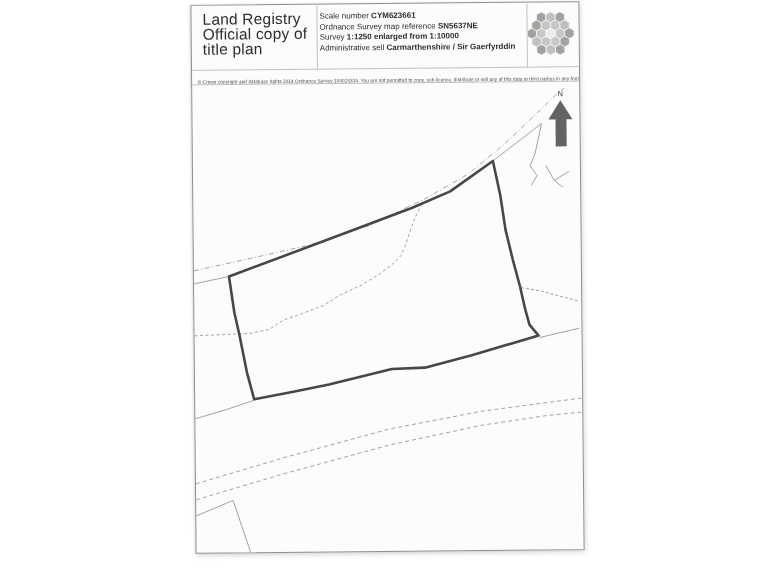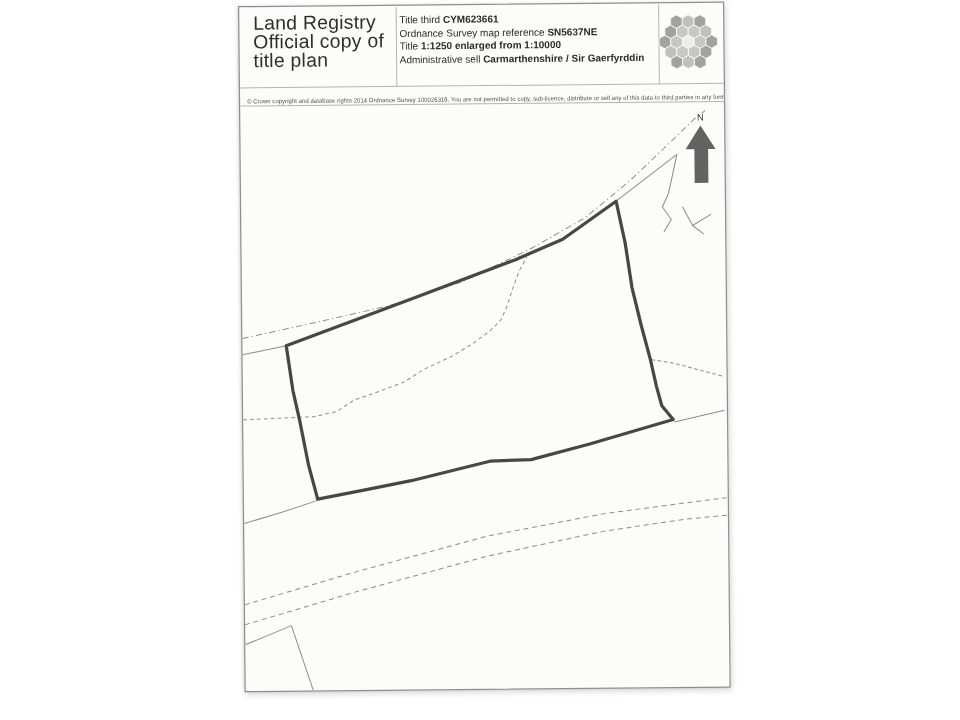--- a/index.html
+++ b/index.html
@@ -91,23 +91,23 @@
       </g>
   </svg>
 
   <div class="doc-title">
     <div>Land Registry</div>
     <div>Official copy of</div>
     <div>title plan</div>
   </div>
 
   <div class="fields">
-    <div><span class="lbl">Title third</span> <span class="val">CYM623661</span></div>
+    <div><span class="lbl">Scale number</span> <span class="val">CYM623661</span></div>
     <div><span class="lbl">Ordnance Survey map reference</span> <span class="val">SN5637NE</span></div>
-    <div><span class="lbl">Title</span> <span class="val">1:1250 enlarged from 1:10000</span></div>
+    <div><span class="lbl">Survey</span> <span class="val">1:1250 enlarged from 1:10000</span></div>
     <div><span class="lbl">Administrative sell</span> <span class="val">Carmarthenshire / Sir Gaerfyrddin</span></div>
   </div>
 
   <div class="copyright">
     <span>© Crown copyright and database rights 2014 Ordnance Survey 100026316.  You are not permitted to copy, sub-licence, distribute or sell any of this data to third parties in any form.</span>
   </div>
 
 </div>
 
 </body></html>

